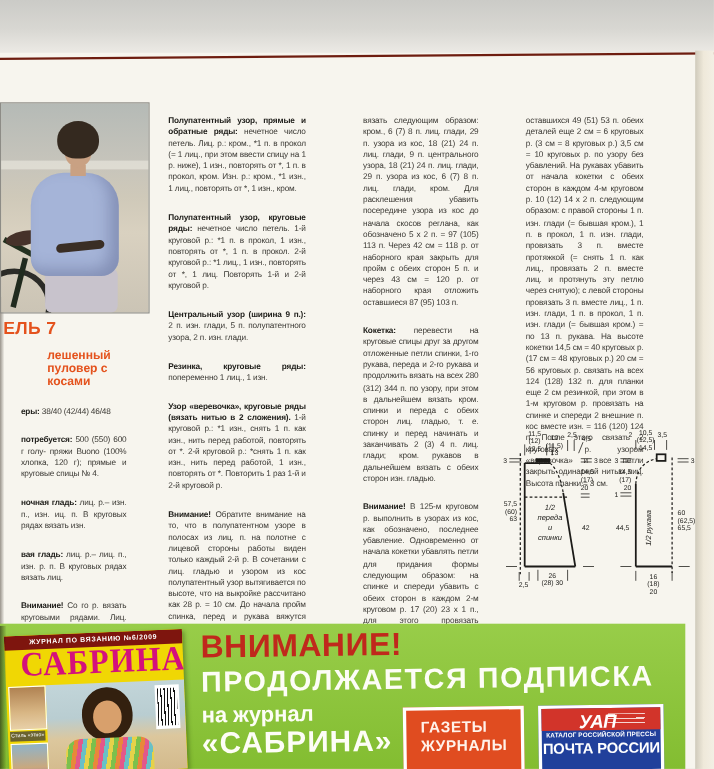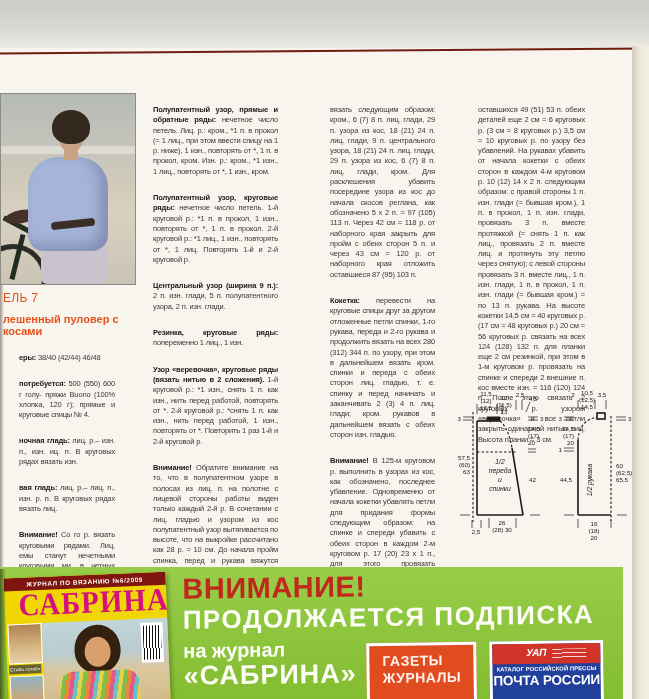--- a/index.html
+++ b/index.html
@@ -33,22 +33,22 @@
   .ph-seat{position:absolute;left:4px;top:116px;width:34px;height:13px;background:#46322a;
            border-radius:50%;transform:rotate(-10deg);}
   .ph-tube1{position:absolute;left:0px;top:132px;width:46px;height:5px;background:#23301f;transform:rotate(28deg);}
   .ph-tube2{position:absolute;left:14px;top:140px;width:5px;height:46px;background:#202a1e;transform:rotate(14deg);}
   .ph-wheel{position:absolute;left:-22px;top:150px;width:58px;height:58px;border:5px solid #2b2b27;border-radius:50%;}
 
   
   .para{margin:16px;text-align:justify;font-size:7.5px;line-height:10.3px;letter-spacing:-0.15px;}
   .para b{color:#21201c;}
   .colA{position:absolute;left:3px;top:291px;width:128px;}
-  .colA .hdr1{color:#e4521d;font-weight:normal;font-size:12px;margin:0 0 8px 0;letter-spacing:.3px;}
-  .colA .hdr2{color:#e4521d;font-weight:bold;font-size:11px;margin:0 0 9px 0;}
+  .colA .hdr1{color:#e4521d;font-weight:bold;font-size:16px;margin:0 0 8px 0;letter-spacing:.3px;}
+  .colA .hdr2{color:#e4521d;font-weight:bold;font-size:11px;margin:0 0 9px 0;padding-left:40px;}
   .colB{position:absolute;left:137px;top:89px;width:157px;}
   .colC{position:absolute;left:314px;top:89px;width:137px;}
   .colD{position:absolute;left:462px;top:89px;width:139px;}
 
   
   .diagrams{position:absolute;left:440px;top:388px;}
   .diagrams line,.diagrams path,.diagrams rect{stroke:#1c1b18;fill:none;}
   .s{stroke-width:1.6;}
   .thin{stroke-width:.7;}
   .dash{stroke-width:1.1;stroke-dasharray:2.5 2;}
@@ -64,21 +64,21 @@
   .ad-l1{position:absolute;left:183px;top:4px;font-size:29px;font-weight:bold;color:#c0281c;letter-spacing:.5px;}
   .ad-l2{position:absolute;left:183px;top:36px;font-size:26px;font-weight:bold;color:#fdfdf6;letter-spacing:1.5px;}
   .ad-l3{position:absolute;left:183px;top:71px;font-size:20px;font-weight:bold;color:#fdfdf6;}
   .ad-l4{position:absolute;left:183px;top:92px;font-size:27px;font-weight:bold;color:#fdfdf6;letter-spacing:1px;}
   .box1{position:absolute;left:366px;top:77px;width:110px;height:62px;background:#e04c20;
         border:3px solid #fff;box-sizing:border-box;padding:7px 0 0 13px;}
   .box1 div{font-size:14px;font-weight:bold;color:#fff2ea;line-height:17px;letter-spacing:.5px;}
   .box2{position:absolute;left:489px;top:77px;width:114px;height:62px;border:3px solid #fff;
         box-sizing:border-box;background:#21409b;}
   .box2-top{height:20px;background:#d2342a;position:relative;}
-  .uap{position:absolute;left:34px;top:3px;color:#fff;font-weight:bold;font-style:italic;font-size:10px;text-align:center;}
+  .uap{position:absolute;left:34px;top:3px;color:#fff;font-weight:bold;font-style:italic;font-size:17px;text-align:center;}
   .uap-lines{position:absolute;left:60px;top:5px;width:34px;height:10px;
              background:repeating-linear-gradient(#fff 0 1px,transparent 1px 4px);opacity:.8;}
   .box2-cat{margin-top:2px;text-align:center;font-size:5.8px;font-weight:bold;color:#fff;letter-spacing:.1px;}
   .box2-name{text-align:center;font-size:13.5px;font-weight:bold;color:#fff;letter-spacing:-.2px;margin-top:1px;}
 
   
   .cover{position:absolute;left:6px;top:5px;width:162px;height:127px;background:#f0d704;
          transform:rotate(-1.6deg);box-shadow:2px 2px 4px rgba(40,60,10,.4);overflow:hidden;}
   .cov-band{height:13px;background:#7e150e;color:#fff;font-size:6.3px;font-weight:bold;
             text-align:center;line-height:13px;letter-spacing:.6px;}

